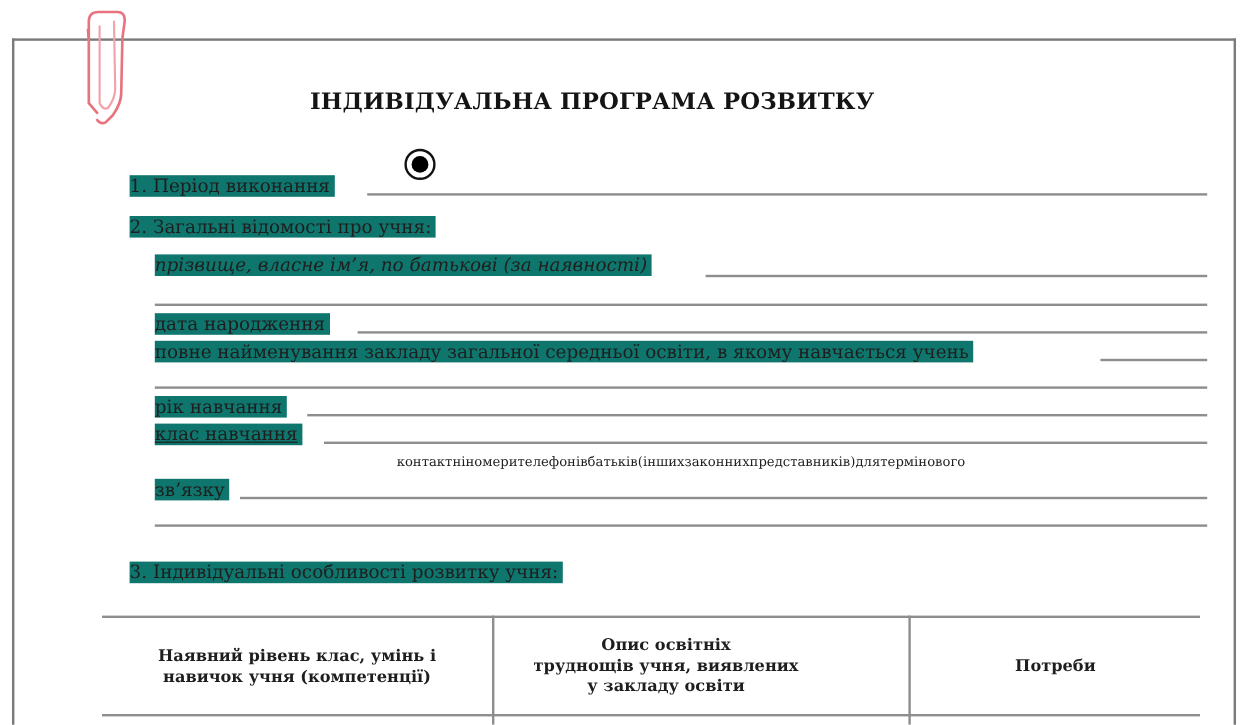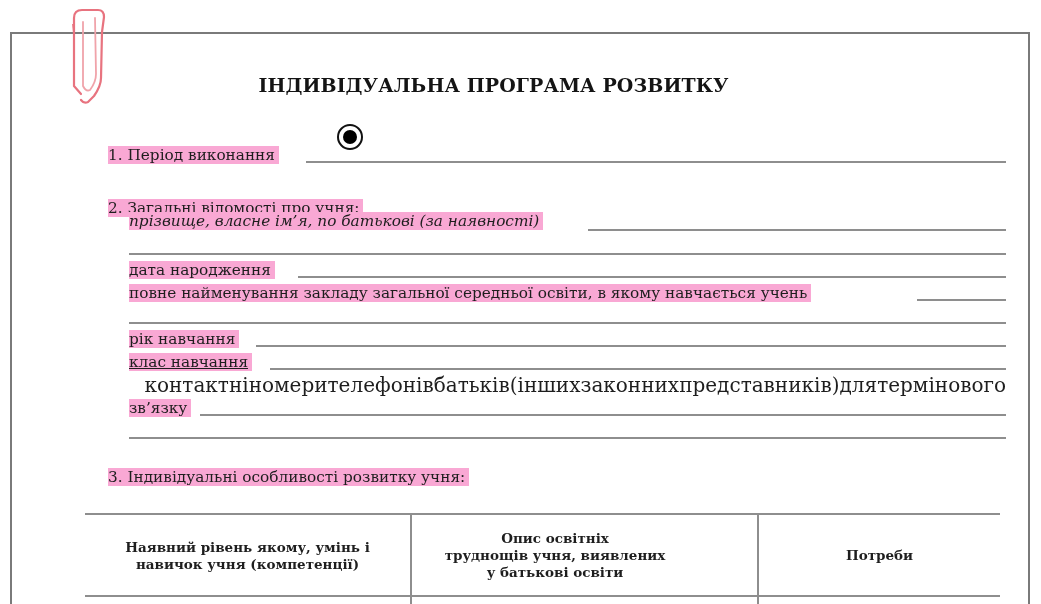--- a/index.html
+++ b/index.html
@@ -47,21 +47,21 @@
       letter-spacing: 0.1px;
       color: #141414;
     }
     .text {
       position: absolute;
       font-family: "DejaVu Serif", serif;
       font-size: 15.3px;
       line-height: 18px;
       white-space: nowrap;
       color: #1e1e1e;
-      background: #f9a8d4;
+      background: #0f766e;
       padding-right: 4px;
       z-index: 2;
     }
     .rule {
       position: absolute;
       height: 0;
       border-top: 2px solid #8e8e8e;
       z-index: 1;
     }
     .radio {
@@ -84,27 +84,27 @@
       height: 14px;
       border-radius: 50%;
       background: #000;
     }
     .justify-line {
       position: absolute;
       left: 129px;
       top: 376px;
       width: 877px;
       font-family: "DejaVu Serif", serif;
-      font-size: 20px;
+      font-size: 11px;
       line-height: 18px;
       text-align: justify;
       text-align-last: justify;
       white-space: nowrap;
       display: flex;
-      justify-content: flex-end;
+      justify-content: center;
       color: #1e1e1e;
     }
     .table-wrap {
       position: absolute;
       left: 85px;
       top: 513px;
       width: 915px;
       height: 91px;
     }
     .table-hline {
@@ -147,21 +147,21 @@
 </svg>
 
 <div class="title">ІНДИВІДУАЛЬНА ПРОГРАМА РОЗВИТКУ</div>
 
 <div class="text" style="left:108px; top:146px;">1. Період виконання</div>
 <div class="rule" style="left:306px; top:161px; width:700px;"></div>
 <div class="radio">
     <div class="dot"></div>
   </div>
 
-<div class="text" style="left:108px; top:199px;">2. Загальні відомості про учня:</div>
+<div class="text" style="left:108px; top:180px;">2. Загальні відомості про учня:</div>
 
 <div class="text" style="left:129px; top:212px;font-style:italic;">прізвище, власне ім’я, по батькові (за наявності)</div>
 <div class="rule" style="left:588px; top:229px; width:418px;"></div>
 <div class="rule" style="left:129px; top:253px; width:877px;"></div>
 
 <div class="text" style="left:129px; top:261px;">дата народження</div>
 <div class="rule" style="left:298px; top:276px; width:708px;"></div>
 
 <div class="text" style="left:129px; top:284px;">повне найменування закладу загальної середньої освіти, в якому навчається учень</div>
 <div class="rule" style="left:917px; top:299px; width:89px;"></div>
@@ -192,29 +192,29 @@
 <div class="text" style="left:108px; top:468px;">3. Індивідуальні особливості розвитку учня:</div>
 
 <div class="table-wrap">
   <div class="table-hline" style="top:0;"></div>
   <div class="table-hline" style="top:82px;"></div>
   <div class="table-vline" style="left:325px;"></div>
   <div class="table-vline" style="left:672px;"></div>
 
   <div class="th" style="left:0; width:325px;">
     <div>
-      <span>Наявний рівень якому, умінь і</span>
+      <span>Наявний рівень клас, умінь і</span>
       <span>навичок учня (компетенції)</span>
     </div>
   </div>
   <div class="th" style="left:327px; width:286px;">
     <div>
       <span>Опис освітніх</span>
       <span>труднощів учня, виявлених</span>
-      <span>у батькові освіти</span>
+      <span>у закладу освіти</span>
     </div>
   </div>
   <div class="th" style="left:674px; width:241px;">
     <div>
       <span>Потреби</span>
     </div>
   </div>
 </div>
 
 </body></html>

